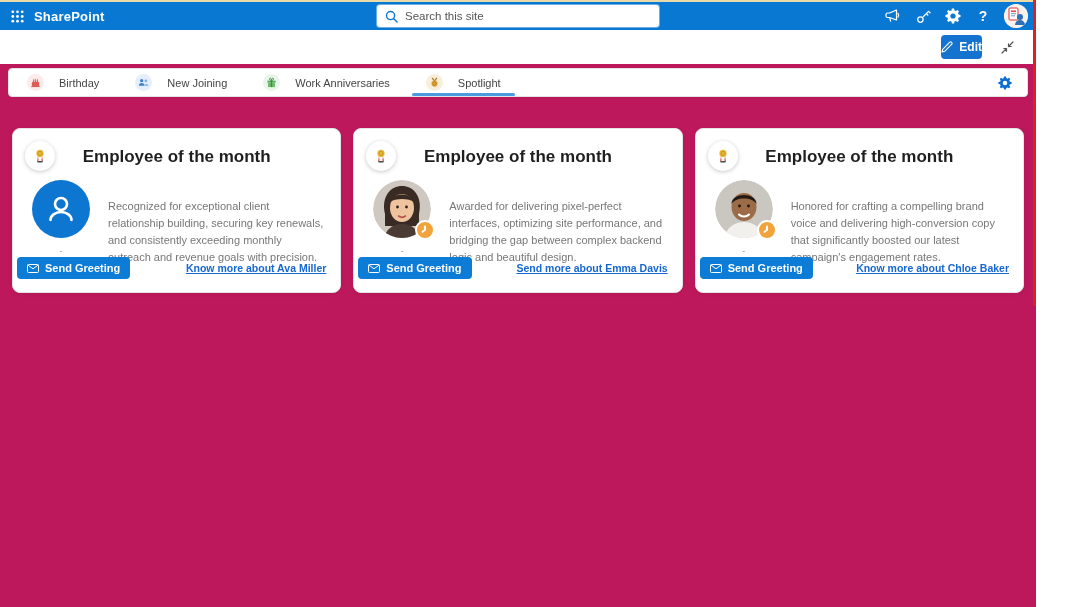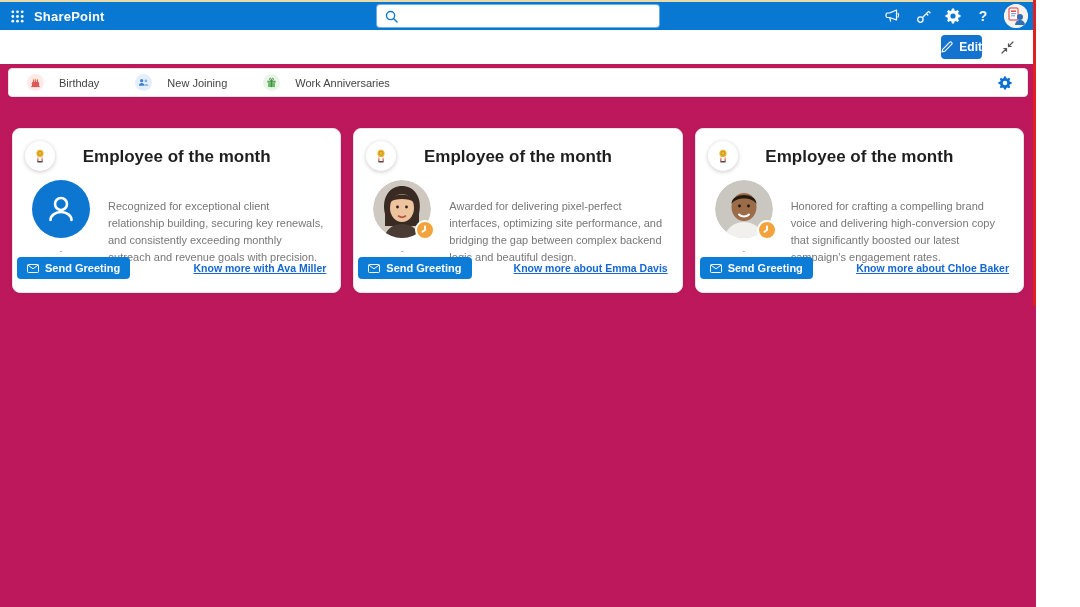--- a/index.html
+++ b/index.html
@@ -97,20 +97,21 @@
         </g>
       </svg>
     </div>
     <span class="app-name">SharePoint</span>
 
     <div class="searchbox">
       <svg width="13" height="13" viewBox="0 0 14 14">
         <circle cx="6" cy="6" r="4.4" fill="none" stroke="#0b76d6" stroke-width="1.5"></circle>
         <line x1="9.4" y1="9.4" x2="13" y2="13" stroke="#0b76d6" stroke-width="1.5" stroke-linecap="round"></line>
       </svg>
+      <input type="text" placeholder="Search this site" style="">
     </div>
 
     <div class="suite-right">
       <div class="suite-icon">
         <svg width="16" height="14" viewBox="0 0 16 14">
           <path d="M11.5 1 L11.5 11 L4.5 8.5 L2.5 8.5 A1.6 1.6 0 0 1 1 7 L1 5.5 A1.6 1.6 0 0 1 2.5 4 L4.5 4 Z" fill="none" stroke="#fff" stroke-width="1.2" stroke-linejoin="round"></path>
           <path d="M13 4.3 A3.2 3.2 0 0 1 13 8.2" fill="none" stroke="#fff" stroke-width="1.2" stroke-linecap="round"></path>
           <path d="M4.8 9 L5.6 12.2" stroke="#fff" stroke-width="1.2" stroke-linecap="round"></path>
         </svg>
       </div>
@@ -190,20 +191,30 @@
       <span class="tab-ico gift">
         <svg width="11" height="11" viewBox="0 0 12 12">
           <rect x="1.5" y="4" width="9" height="2.2" fill="#59a85a"></rect>
           <rect x="2.2" y="6.6" width="7.6" height="4.4" fill="#6cb96d"></rect>
           <rect x="5.3" y="4" width="1.4" height="7" fill="#3f8f40"></rect>
           <path d="M6 3.8 C4 3.8 3.2 2.2 4.2 1.5 C5.2 .9 6 2.2 6 3.8 C6 2.2 6.8 .9 7.8 1.5 C8.8 2.2 8 3.8 6 3.8 Z" fill="none" stroke="#3f8f40" stroke-width="1"></path>
         </svg>
       </span>
       <span>Work Anniversaries</span>
     </div>
+    <div class="tab active">
+      <span class="tab-ico medal">
+        <svg width="11" height="11" viewBox="0 0 12 12">
+          <path d="M3.4 1 L6 4.4 L8.6 1" fill="none" stroke="#b07820" stroke-width="1.4"></path>
+          <circle cx="6" cy="7.2" r="3.4" fill="#e2a83b"></circle>
+          <circle cx="6" cy="7.2" r="1.8" fill="none" stroke="#b07820" stroke-width="1"></circle>
+        </svg>
+      </span>
+      <span>Spotlight</span>
+    </div>
     <div class="tabbar-gear">
       <svg width="14" height="14" viewBox="0 0 16 16">
         <path fill="#0b6fd4" d="M8 0.5 l1.1 0 .4 1.9 1.4.6 1.6-1 1.5 1.5-1 1.6.6 1.4 1.9.4 0 2.2-1.9.4-.6 1.4 1 1.6-1.5 1.5-1.6-1-1.4.6-.4 1.9-2.2 0-.4-1.9-1.4-.6-1.6 1-1.5-1.5 1-1.6-.6-1.4-1.9-.4 0-2.2 1.9-.4.6-1.4-1-1.6 1.5-1.5 1.6 1 1.4-.6 .4-1.9 z M8 5.4 a2.6 2.6 0 1 0 0 5.2 a2.6 2.6 0 0 0 0-5.2 z"></path>
       </svg>
     </div>
   </div>
 
   <div class="cards">
 
     <div class="card">
@@ -232,21 +243,21 @@
         <div class="card-desc">Recognized for exceptional client relationship building, securing key renewals, and consistently exceeding monthly outreach and revenue goals with precision.</div>
       </div>
       <div class="card-footer">
         <button class="greet-btn">
           <svg width="12" height="9" viewBox="0 0 12 9">
             <rect x=".5" y=".5" width="11" height="8" rx="1" fill="none" stroke="#fff" stroke-width="1"></rect>
             <path d="M.8 1 L6 4.8 L11.2 1" fill="none" stroke="#fff" stroke-width="1"></path>
           </svg>
           <span>Send Greeting</span>
         </button>
-        <a class="know-link">Know more with Ava Miller</a>
+        <a class="know-link">Know more about Ava Miller</a>
       </div>
     </div>
 
     <div class="card">
       <div class="card-badge">
         <svg width="16" height="16" viewBox="0 0 16 16">
           <circle cx="8" cy="5.4" r="3.6" fill="#e9b733"></circle>
           <circle cx="8" cy="5.4" r="2" fill="none" stroke="#c9991f" stroke-width="1"></circle>
           <path d="M6 8.6 L5 13.2 L6.6 12.4 Z" fill="#d6422f"></path>
           <path d="M10 8.6 L11 13.2 L9.4 12.4 Z" fill="#d6422f"></path>
@@ -280,21 +291,21 @@
         <div class="card-desc">Awarded for delivering pixel-perfect interfaces, optimizing site performance, and bridging the gap between complex backend logic and beautiful design.</div>
       </div>
       <div class="card-footer">
         <button class="greet-btn">
           <svg width="12" height="9" viewBox="0 0 12 9">
             <rect x=".5" y=".5" width="11" height="8" rx="1" fill="none" stroke="#fff" stroke-width="1"></rect>
             <path d="M.8 1 L6 4.8 L11.2 1" fill="none" stroke="#fff" stroke-width="1"></path>
           </svg>
           <span>Send Greeting</span>
         </button>
-        <a class="know-link">Know more about Emma Davis</a>
+        <a class="know-link">Send more about Emma Davis</a>
       </div>
     </div>
 
     <div class="card">
       <div class="card-badge">
         <svg width="16" height="16" viewBox="0 0 16 16">
           <circle cx="8" cy="5.4" r="3.6" fill="#e9b733"></circle>
           <circle cx="8" cy="5.4" r="2" fill="none" stroke="#c9991f" stroke-width="1"></circle>
           <path d="M6 8.6 L5 13.2 L6.6 12.4 Z" fill="#d6422f"></path>
           <path d="M10 8.6 L11 13.2 L9.4 12.4 Z" fill="#d6422f"></path>

